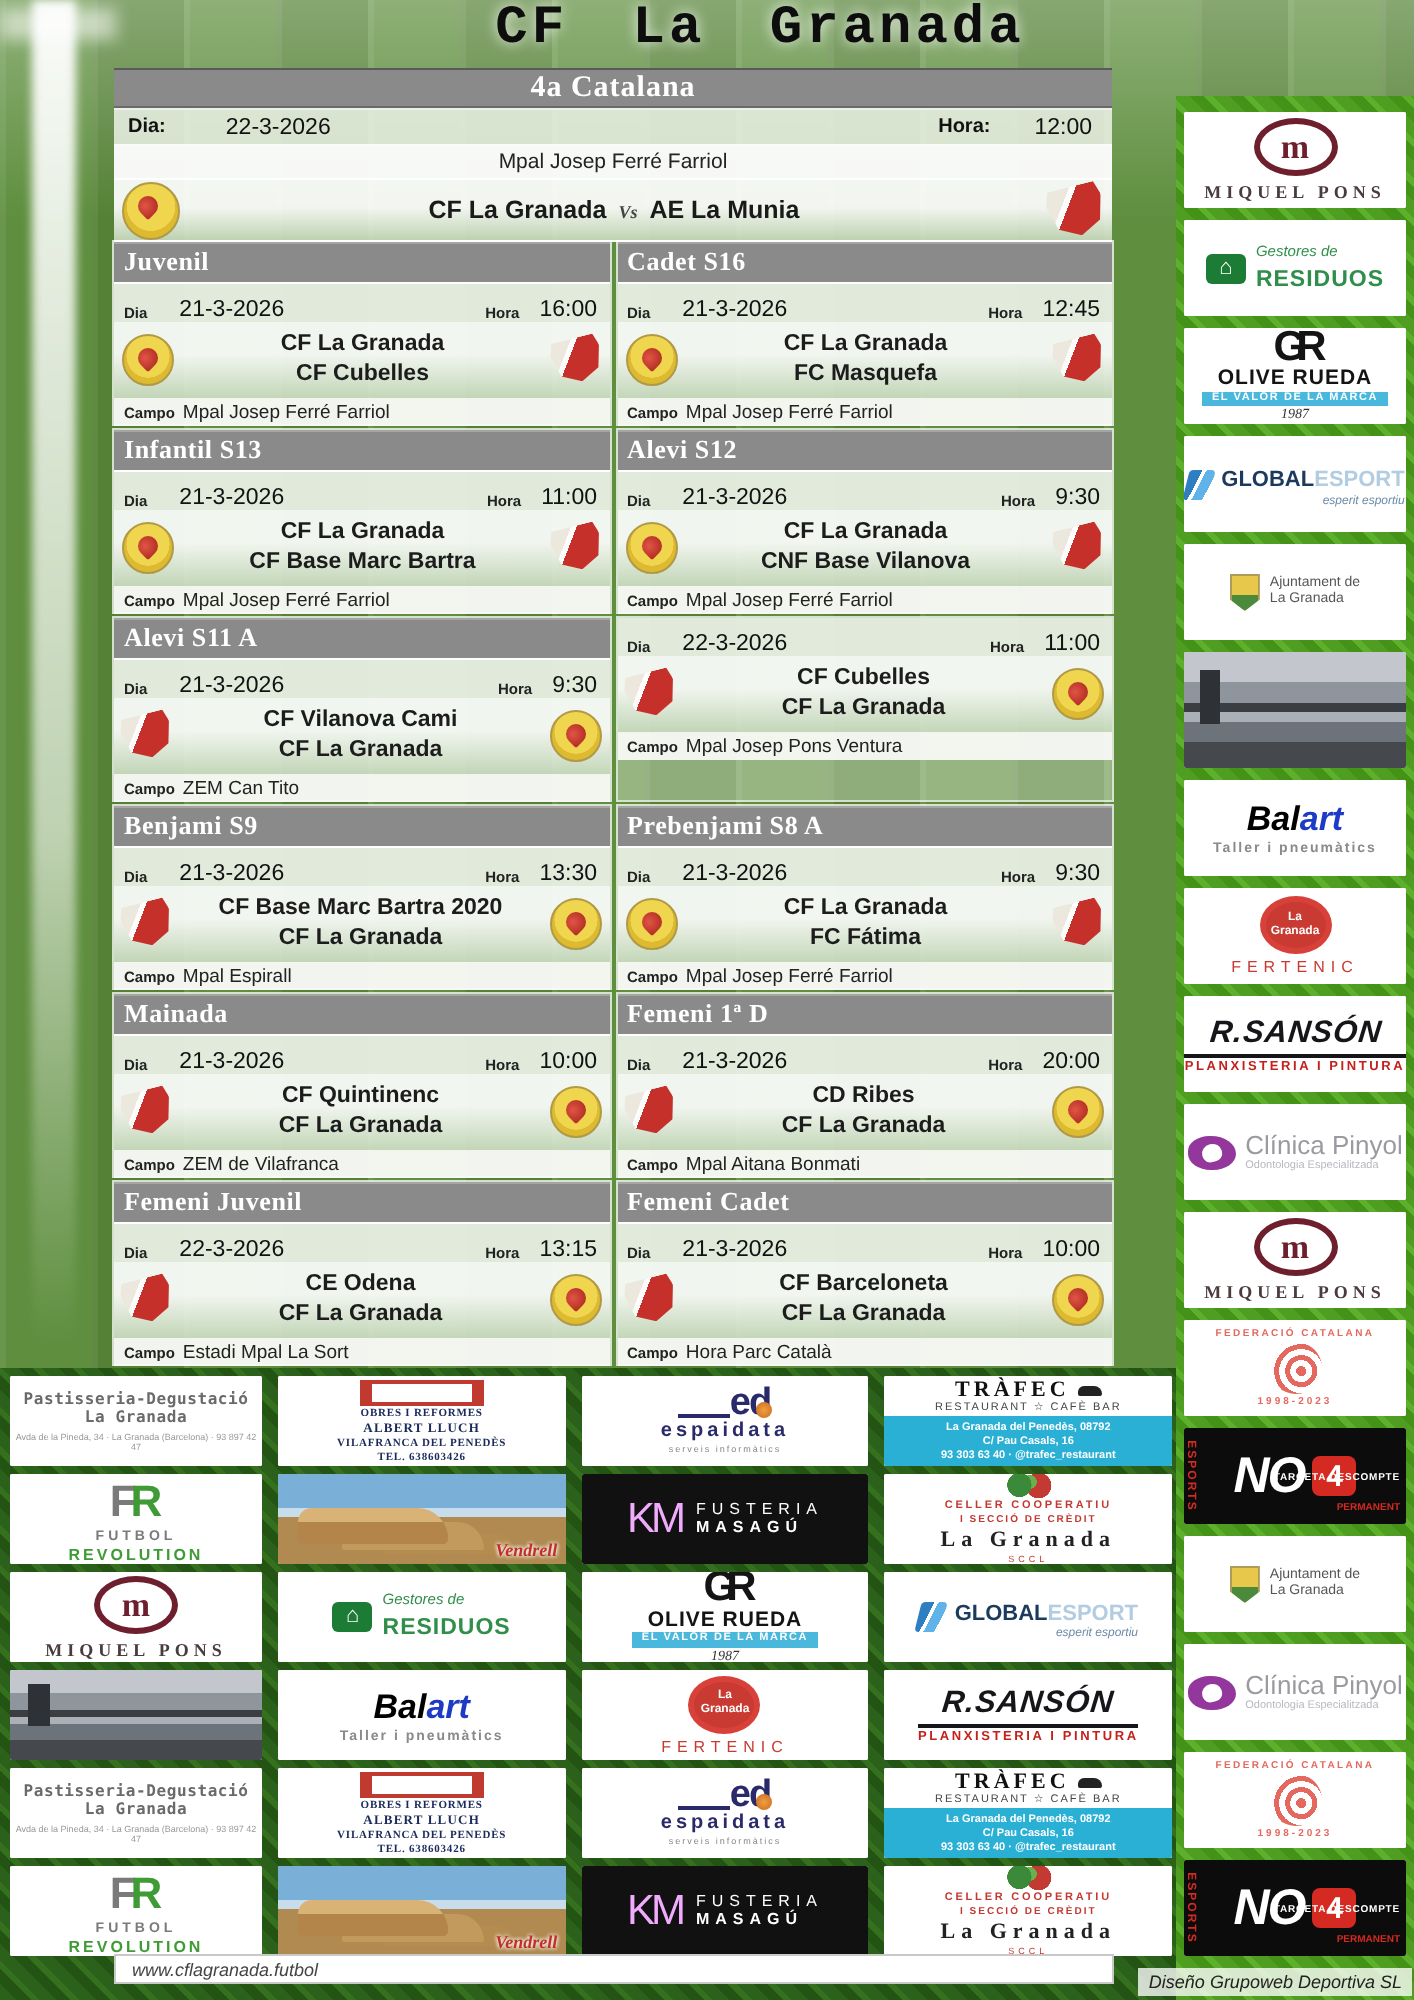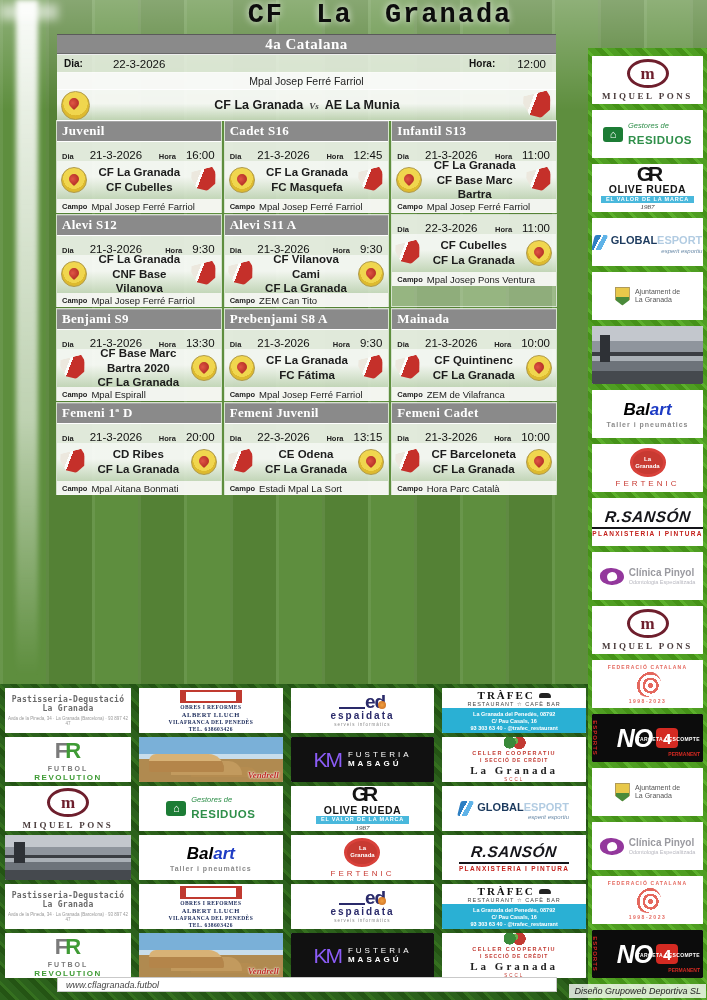--- a/index.html
+++ b/index.html
@@ -30,21 +30,21 @@
   .info-row .v{margin-left:30px;font-size:11.5px;}
   .info-row .right{margin-left:auto;}
   .info-row .vr{margin-left:22px;margin-right:10px;font-size:11.5px;}
   .venue-bar{height:16px;background:rgba(253,253,253,.96);text-align:center;font-size:10.5px;color:#222;line-height:16px;}
   .match-row{height:30px;background:linear-gradient(180deg,rgba(255,255,255,.92) 0 45%,rgba(208,224,199,.85));
     display:flex;align-items:center;}
   .match-row .teams-line{flex:1;text-align:center;font:bold 12.5px "Liberation Sans",sans-serif;color:#1a1a1a;}
   .vs{font:bold italic 9px "Liberation Serif",serif;color:#444;margin:0 6px;}
 
   .cards{position:absolute;left:57px;top:121px;width:499px;display:grid;
-    grid-template-columns:1fr 1fr 1fr;gap:3px 4px;}
+    grid-template-columns:1fr 1fr;gap:3px 4px;}
   .card{height:91px;background:rgba(255,255,255,.35);box-shadow:0 0 0 1px rgba(255,255,255,.75);}
   .card-head{height:20px;background:#8a8a8a;border-bottom:1px solid #fff;box-shadow:inset 0 1px 0 #a5a5a5;
     color:#fff;font:bold 13px "Liberation Serif",serif;line-height:19px;padding-left:5px;letter-spacing:.3px;}
   .card-info{height:19px;background:rgba(233,240,228,.9);display:flex;align-items:flex-end;color:#111;}
   .card-info .k{font:bold 7.5px "Liberation Sans",sans-serif;margin-left:5px;color:#222;}
   .card-info .v{font-size:11.5px;margin-left:16px;}
   .card-info .hk{margin-left:auto;}
   .card-info .hv{margin-left:10px;margin-right:6px;}
   .card-teams{height:38px;display:flex;align-items:center;
     background:linear-gradient(180deg,rgba(255,255,255,.88) 0 42%,rgba(205,222,196,.82));}
@@ -115,21 +115,21 @@
     align-items:center;justify-content:center;background:#c83a32;color:#fff;font:bold 6px "Liberation Sans",sans-serif;line-height:1.1;}
   .fer-tag{font:8px "Liberation Sans",sans-serif;letter-spacing:3px;color:#c83a32;margin-top:1px;}
 
   .san-name{font:italic 900 15.5px "Liberation Sans",sans-serif;color:#15151a;transform:skewX(-6deg);letter-spacing:.5px;}
   .san-tag{font:bold 6.5px "Liberation Sans",sans-serif;color:#c4211c;letter-spacing:1.3px;border-top:2px solid #15151a;padding-top:1px;}
 
   .pin-icon{width:24px;height:17px;background:#93379c;border-radius:46% 54% 50% 50%;position:relative;flex:none;}
   .pin-icon::after{content:"";position:absolute;left:7px;top:4px;width:10px;height:9px;background:#fff;
     border-radius:50% 50% 42% 42%;transform:rotate(-14deg);}
   .pin-text{text-align:left;}
-  .pin-text span{display:block;font-size:10px;color:#9a9aa0;font-weight:bold;}
+  .pin-text span{display:block;font-size:13px;color:#9a9aa0;}
   .pin-text em{display:block;font-style:normal;font-size:5.5px;color:#b8b8c0;}
 
   .fed-arc{font:bold 5px "Liberation Sans",sans-serif;color:#e4685e;letter-spacing:1.2px;}
   .fed-spiral{width:26px;height:26px;border-radius:50%;
     background:repeating-radial-gradient(circle at 60% 56%,#e4685e 0 2.5px,#fff 2.5px 5.5px);}
   .fed-years{font:bold 5px "Liberation Sans",sans-serif;color:#e4685e;letter-spacing:1.5px;}
 
   .no4{background:#0c0c0c;color:#fff;position:relative;}
   .no4-vert{position:absolute;left:0;top:50%;transform:translateY(-50%);writing-mode:vertical-rl;
     font:bold 6px "Liberation Sans",sans-serif;color:#d42a22;letter-spacing:1px;}
@@ -171,21 +171,21 @@
   .fr-n2{font:bold 8px "Liberation Sans",sans-serif;color:#3f9b35;letter-spacing:1.5px;}
 
   .ven{position:relative;background:linear-gradient(180deg,#7ab0d8 0 38%,#c8ddeb 38% 48%,#b08a50 48%);}
   .ven::before{content:"";position:absolute;left:7%;top:38%;width:52%;height:40%;
     background:linear-gradient(180deg,#d8b276 0 40%,#b4854a 40%);border-radius:8px 18px 3px 3px;
     box-shadow:20px 5px 0 -2px #c29a5e,38px 9px 0 -4px #b58c50;}
   .ven-name{position:absolute;right:4px;bottom:2px;font:italic bold 9px "Liberation Serif",serif;color:#c03028;
     text-shadow:0 0 2px #fff,0 0 2px #fff;}
 
   .mas{background:#111;flex-direction:row;gap:7px;}
-  .mas-km{font:300 21px "Liberation Sans",sans-serif;color:#8b5cf6;letter-spacing:-2px;}
+  .mas-km{font:300 21px "Liberation Sans",sans-serif;color:#f0abfc;letter-spacing:-2px;}
   .mas-text{text-align:left;}
   .mas-text span{display:block;color:#fff;font-size:8px;letter-spacing:3px;}
   .mas-text span+span{font-weight:bold;}
 
   .cel-icon{width:24px;height:13px;flex:none;
     background:radial-gradient(circle at 32% 50%,#3a8a3a 0 34%,rgba(0,0,0,0) 35%),
                radial-gradient(circle at 54% 38%,#6ab04c 0 22%,rgba(0,0,0,0) 23%),
                radial-gradient(circle at 72% 52%,#c23a32 0 34%,rgba(0,0,0,0) 35%);}
   .cel-l1{font:bold 5.5px "Liberation Sans",sans-serif;color:#c23a32;letter-spacing:1.4px;}
   .cel-l2{font:bold 5px "Liberation Sans",sans-serif;color:#c23a32;letter-spacing:1px;}

